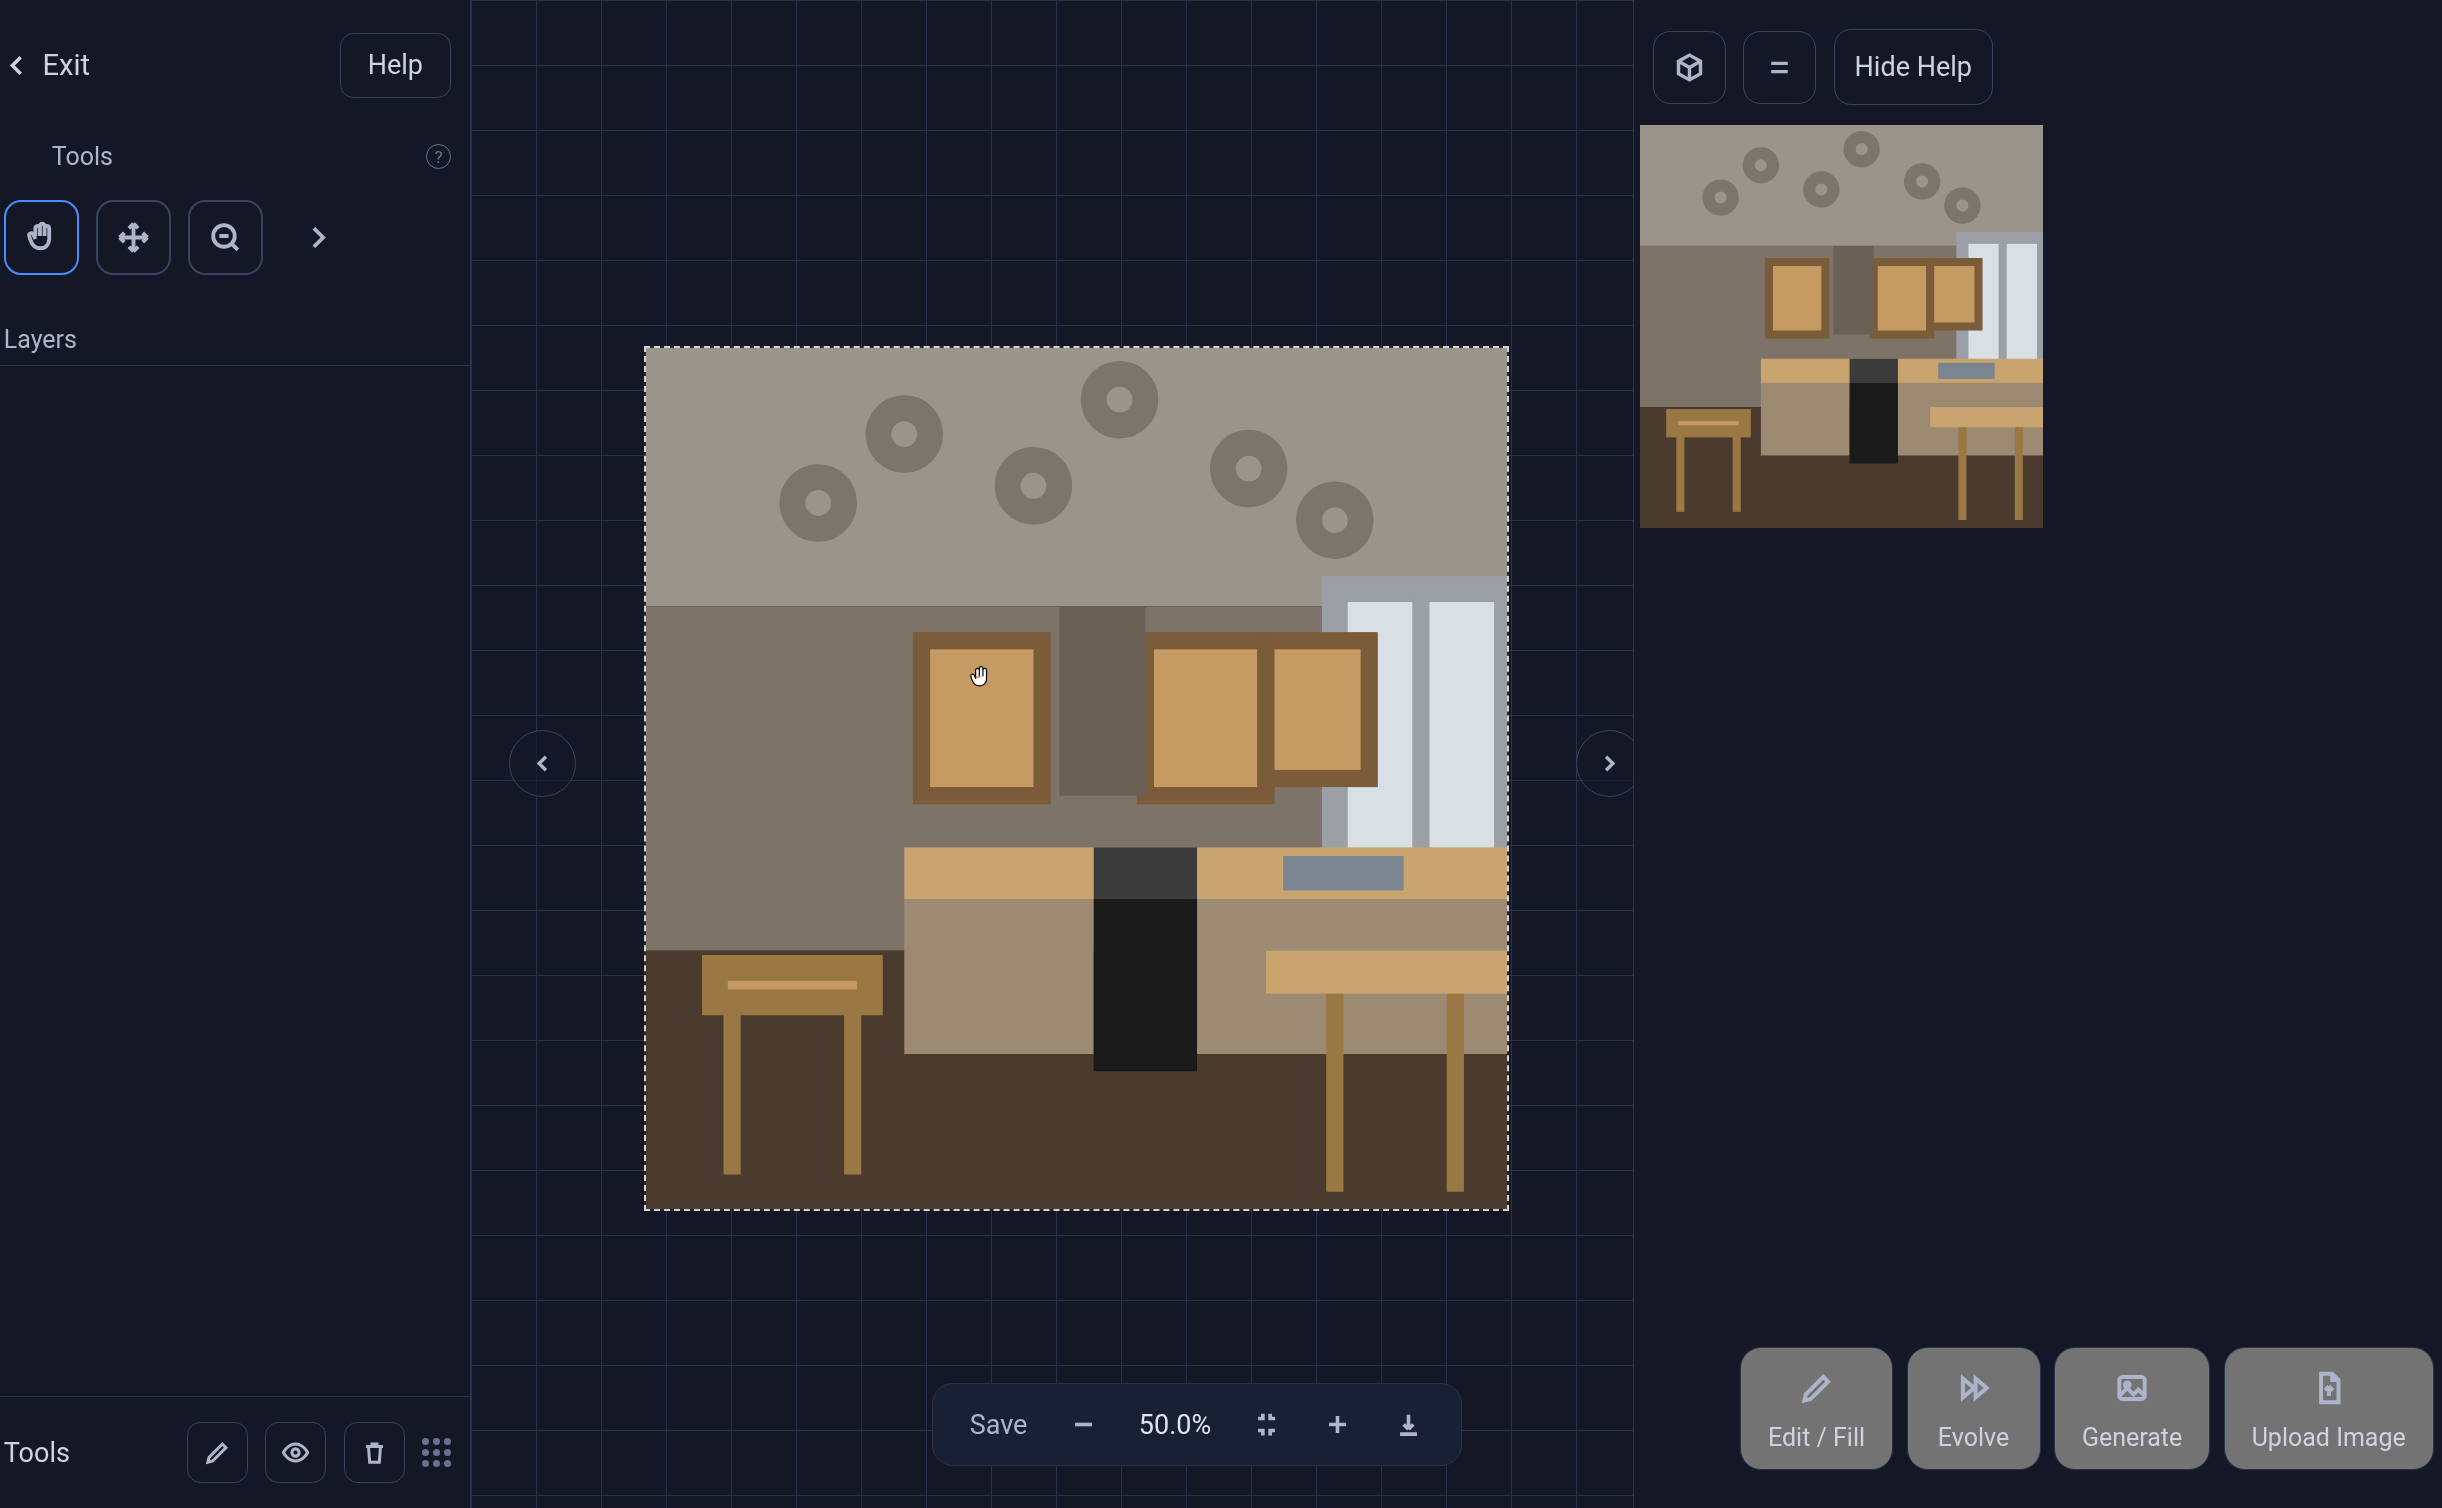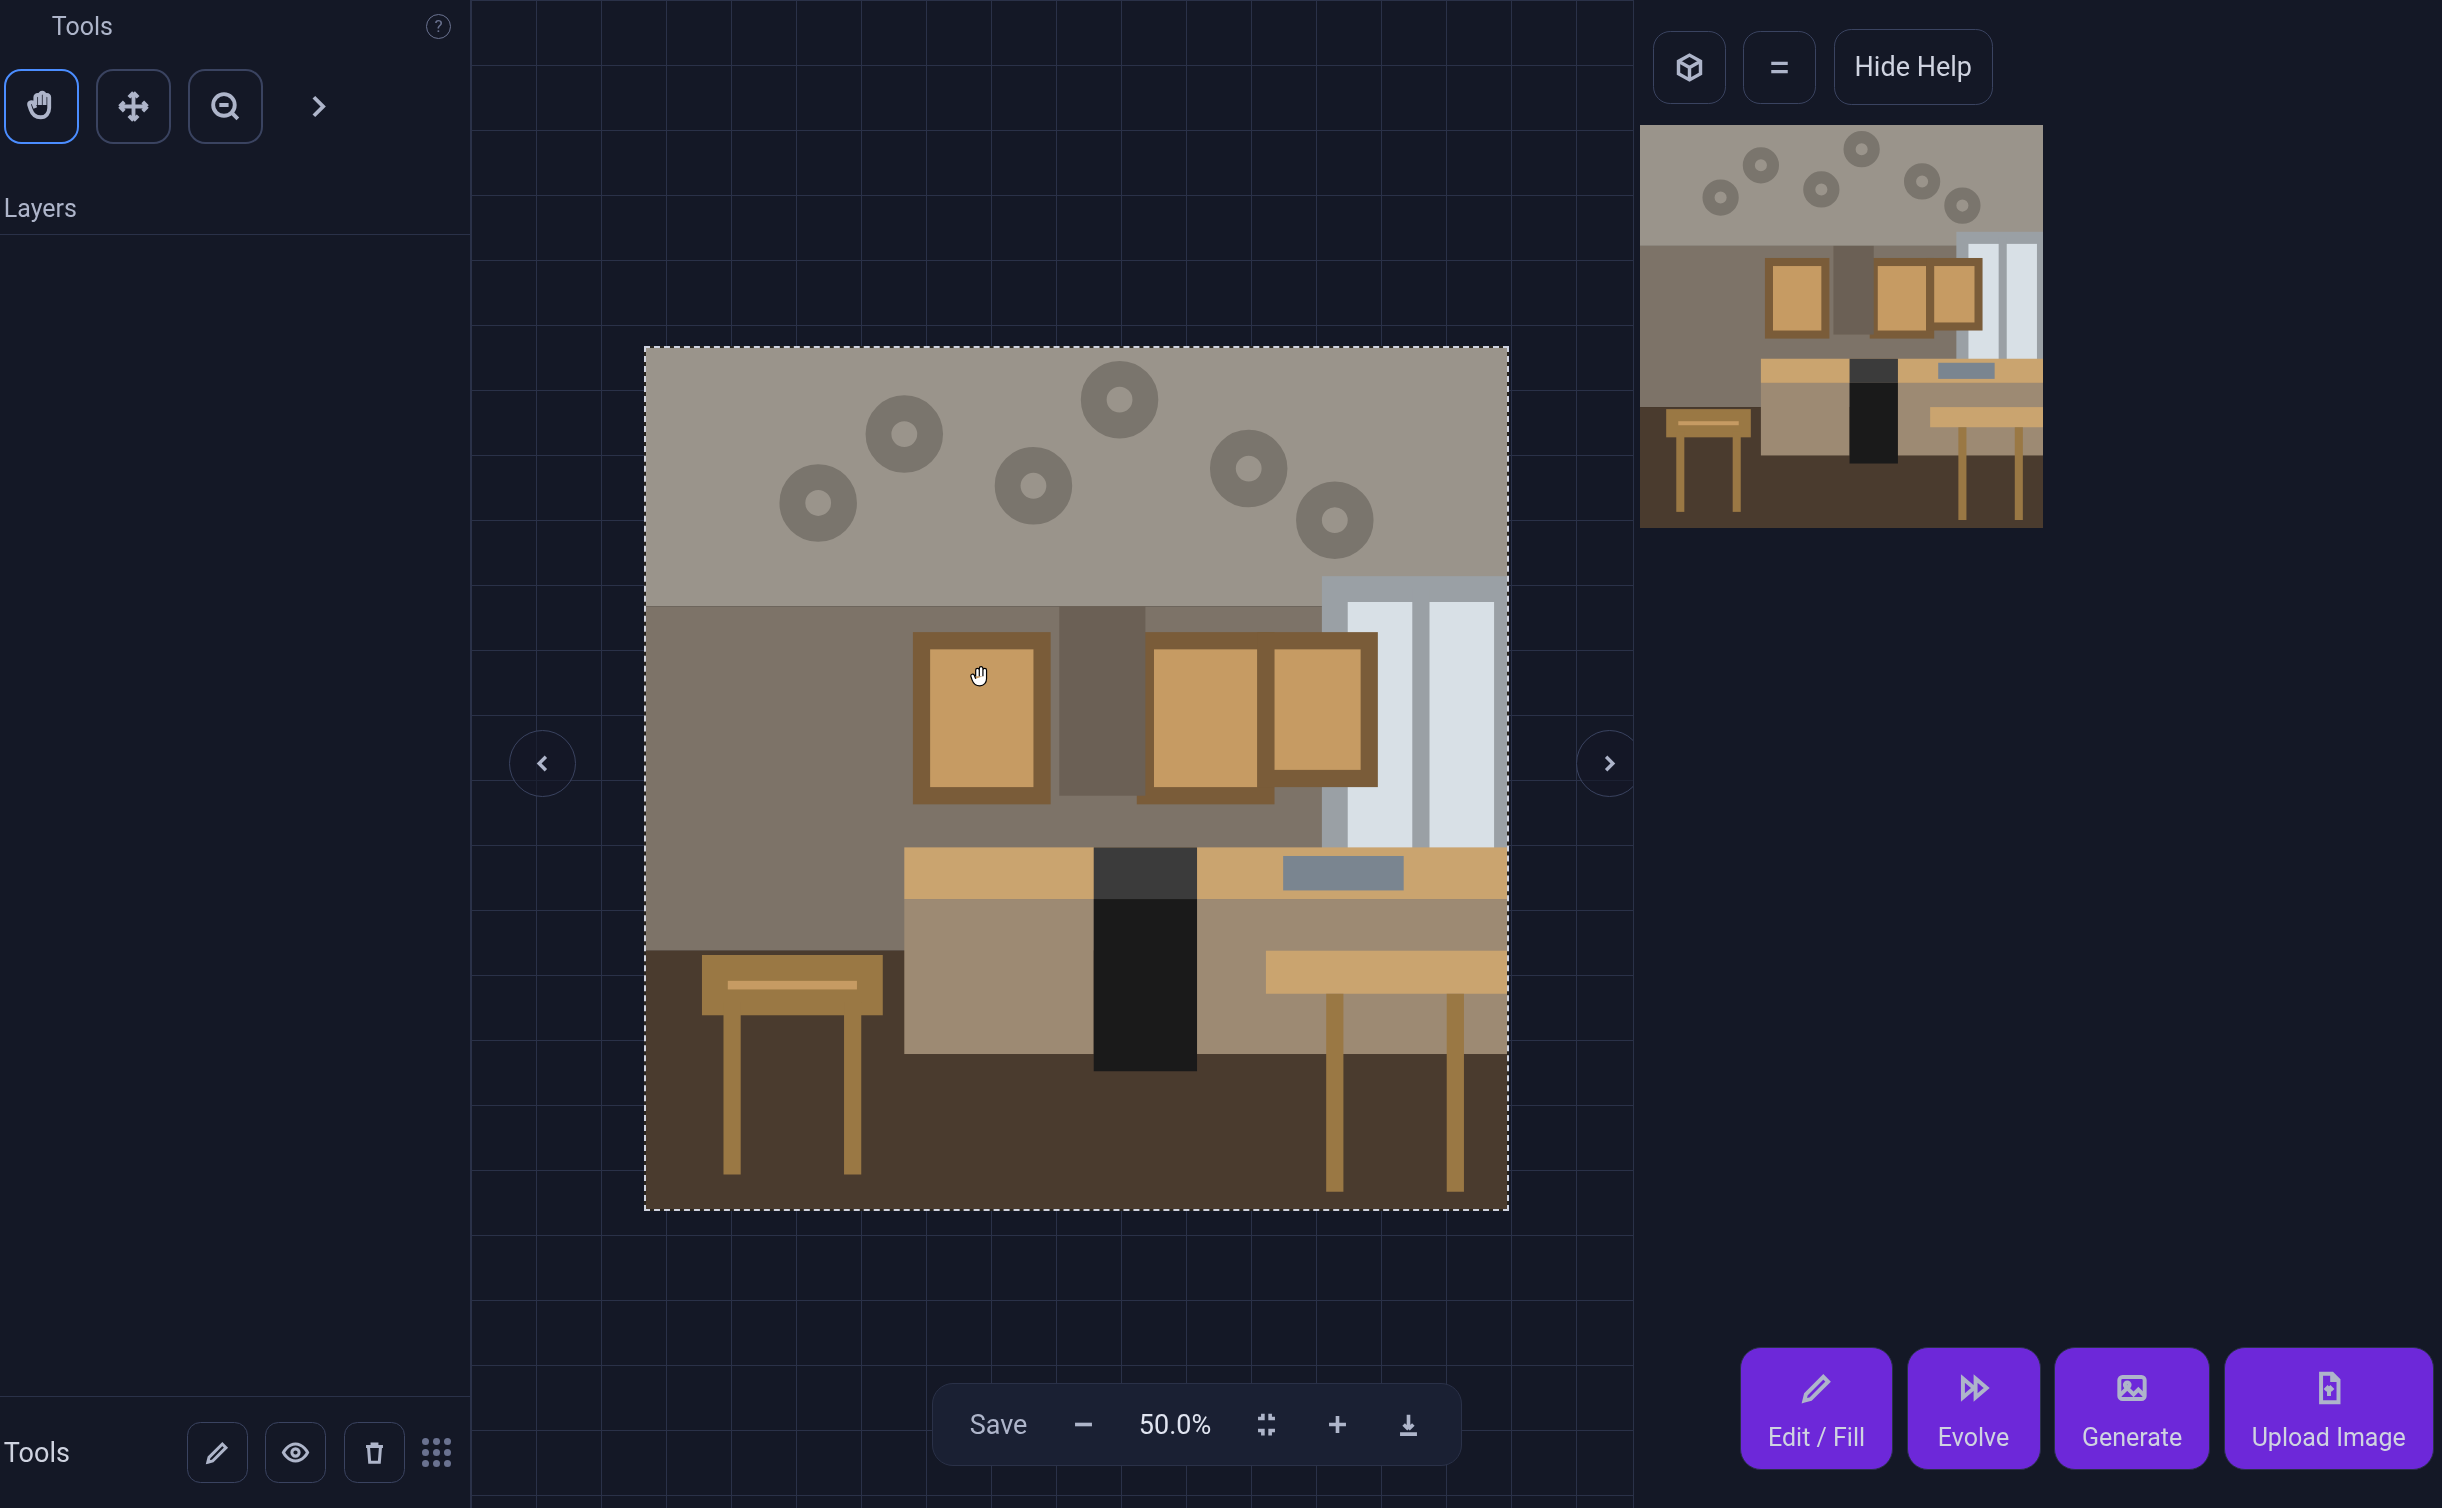--- a/index.html
+++ b/index.html
@@ -201,21 +201,21 @@
 .action-bar {
   position:absolute;
   bottom: 38px; left: 106px;
   display:flex;
   gap: 13.4px;
 }
 .action {
   min-width: 134px;
   border:1.9px solid #2a3148;
   border-radius: 21px;
-  background:#6d28d9;
+  background:#737373;
   padding: 21px 27px 17.3px;
   display:flex;flex-direction:column;align-items:center;gap:15.4px;
   cursor:pointer;
 }
 .action svg{width:38px;height:38px;stroke:#aeb5ca;fill:none;stroke-width:2.5;}
 .action .t{font-size:25px;color:#cfd3e0;white-space:nowrap;}
 
 
 .kitchen rect.ceil{fill:#9a948b;}
 .kitchen rect.wall{fill:#7d7368;}
@@ -229,20 +229,31 @@
 .kitchen rect.oven{fill:#1a1a1a;}
 .kitchen rect.hood{fill:#6b6055;}
 .kitchen rect.stool{fill:#c69b63;stroke:#9a7844;stroke-width:3;}
 .kitchen rect.sink{fill:#7a8590;}
 </style>
 </head>
 <body>
 
 <div class="sidebar-left">
 
+  <div class="top-row">
+    <div class="exit-btn">
+      <svg viewBox="0 0 24 24" width="33" height="33" stroke="#cfd3e0" fill="none" stroke-width="2.5">
+          <path d="M15 6l-6 6 6 6"></path>
+        </svg>
+      <span>Exit</span>
+    </div>
+    <div class="help-btn">
+      <span>Help</span>
+    </div>
+  </div>
 
   <div class="section-hdr">
     <span>Tools</span>
     <span class="q">?</span>
   </div>
 
   <div class="tool-row">
     <div class="tool-btn active">
       <svg viewBox="0 0 24 24">
           <path d="M8 11V6a1.5 1.5 0 013 0v5M11 11V4.5a1.5 1.5 0 013 0V11M14 11V6a1.5 1.5 0 013 0v7c0 3-2 6-5.5 6S6 17 5 14l-1-3a1.5 1.5 0 012.8-1L8 13"></path>

